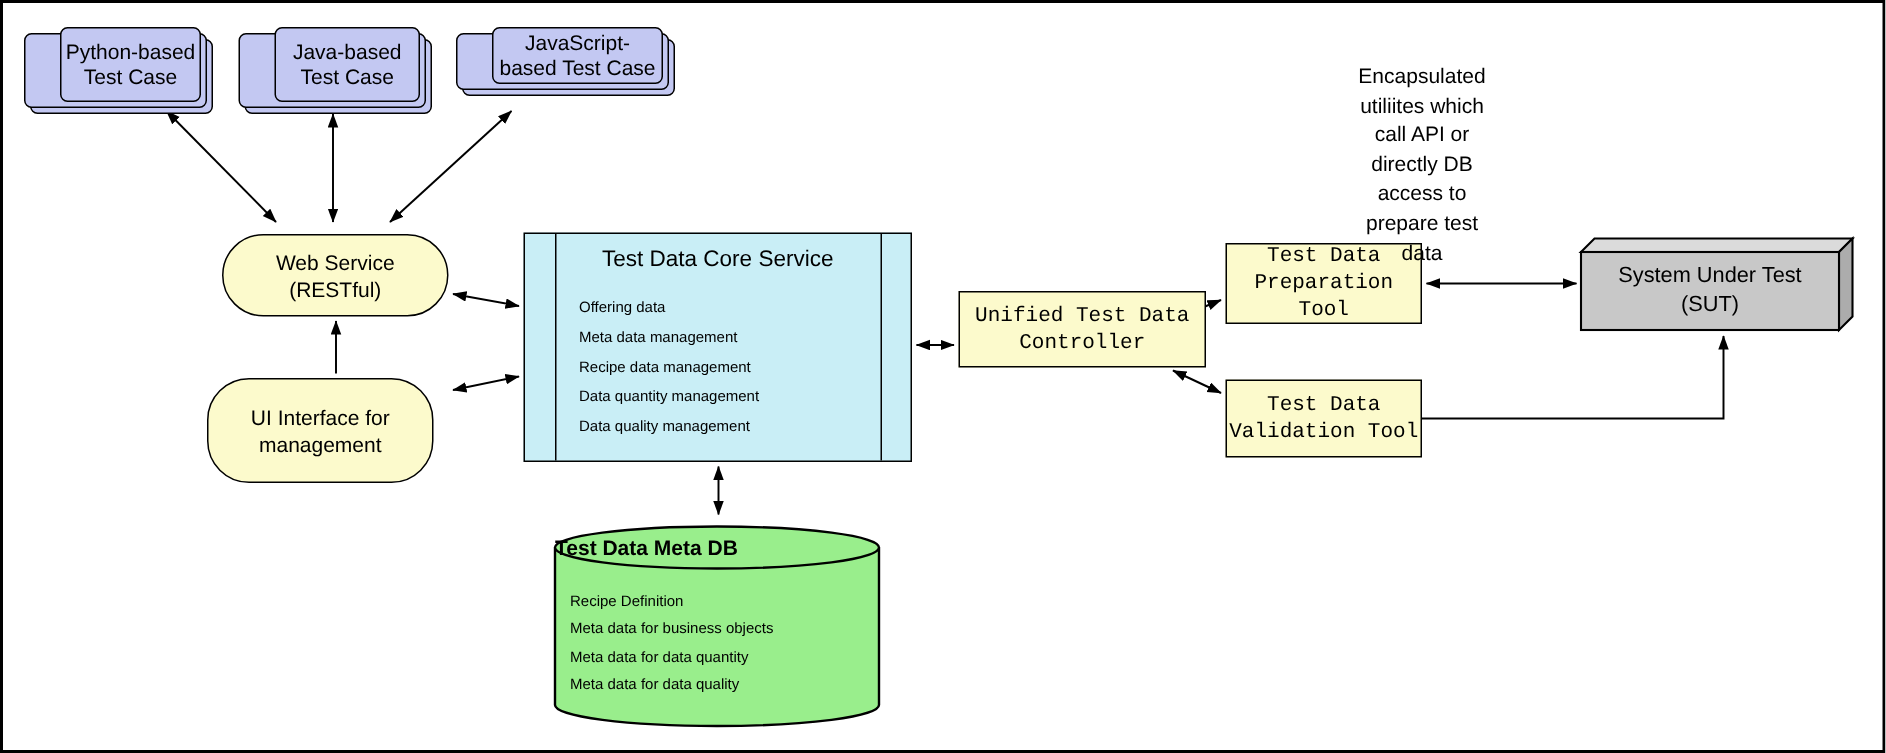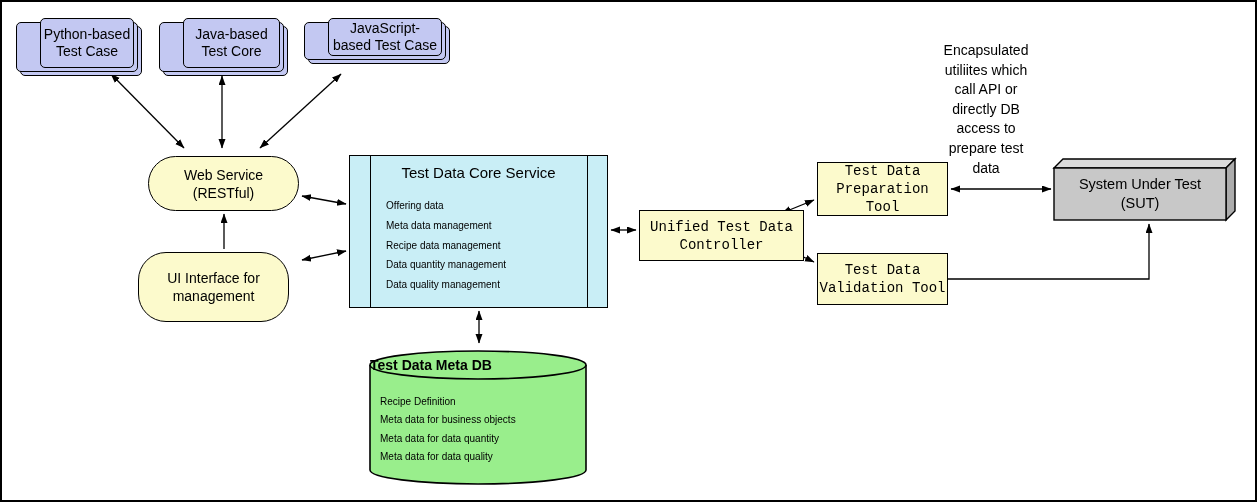--- a/index.html
+++ b/index.html
@@ -92,21 +92,21 @@
     <div class="sheet s2"></div>
     <div class="sheet s1"></div>
     <div class="sheet s0">Python-based
 Test Case</div>
   </div>
 
   <div class="stack" style="left:153px; top:16px; width:125px; height:50px">
     <div class="sheet s2"></div>
     <div class="sheet s1"></div>
     <div class="sheet s0">Java-based
-Test Core</div>
+Test Case</div>
   </div>
 
   <div class="stack" style="left:298px; top:16px; width:142px; height:38px">
     <div class="sheet s2"></div>
     <div class="sheet s1"></div>
     <div class="sheet s0">JavaScript-
 based Test Case</div>
   </div>
 
   <div class="abs pill" style="left:146px; top:154px; width:151px; height:55px">Web Service
@@ -121,33 +121,33 @@
     <div class="abs core-title" style="left:21px; right:21px; top:8px">Test Data Core Service</div>
     <div class="abs core-items list13" style="left:36px; top:40px">
       <div>Offering data</div>
       <div>Meta data management</div>
       <div>Recipe data management</div>
       <div>Data quantity management</div>
       <div>Data quality management</div>
     </div>
   </div>
 
-  <div class="abs ybox" style="left:637px; top:208px; width:165px; height:51px">Unified Test Data
+  <div class="abs ybox" style="left:637px; top:192px; width:165px; height:51px">Unified Test Data
 Controller</div>
 
   <div class="abs ybox" style="left:815px; top:160px; width:131px; height:54px">Test Data
 Preparation Tool</div>
 
   <div class="abs ybox" style="left:815px; top:251px; width:131px; height:52px">Test Data
 Validation Tool</div>
 
   <div class="abs sut-label" style="left:1052px; top:166px; width:172px; height:52px">System Under Test
 (SUT)</div>
 
-  <div class="abs note" style="left:922px; top:39px; width:124px">Encapsulated
+  <div class="abs note" style="left:884px; top:39px; width:124px">Encapsulated
 utiliites which
 call API or
 directly DB
 access to
 prepare test
 data</div>
 
   <div class="abs db-title" style="left:368px; top:355px; width:216px">Test Data Meta DB</div>
   <div class="abs db-items list13" style="left:378px; top:391px">
     <div>Recipe Definition</div>

